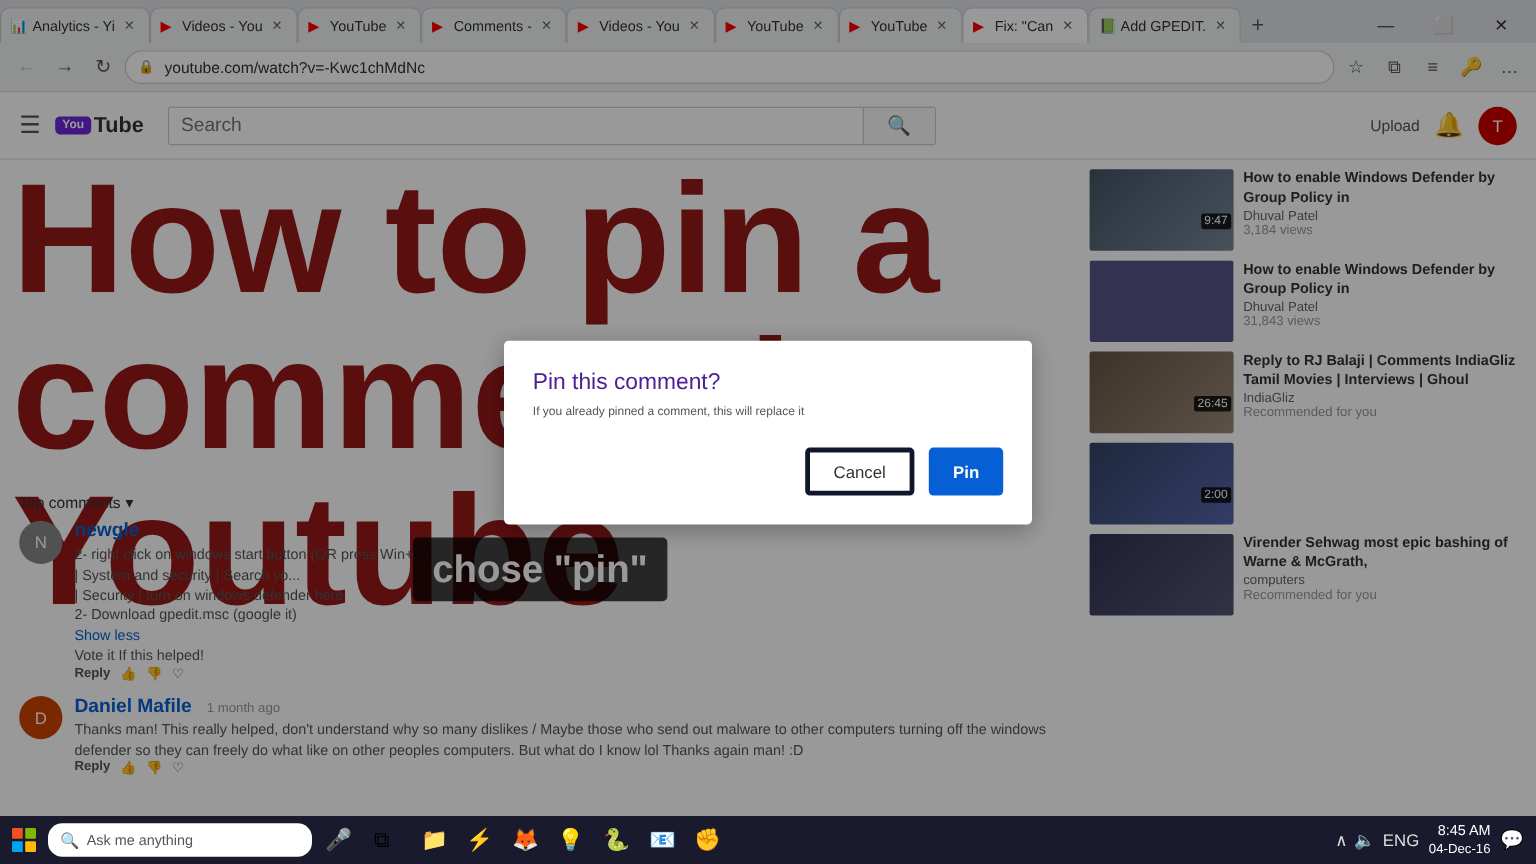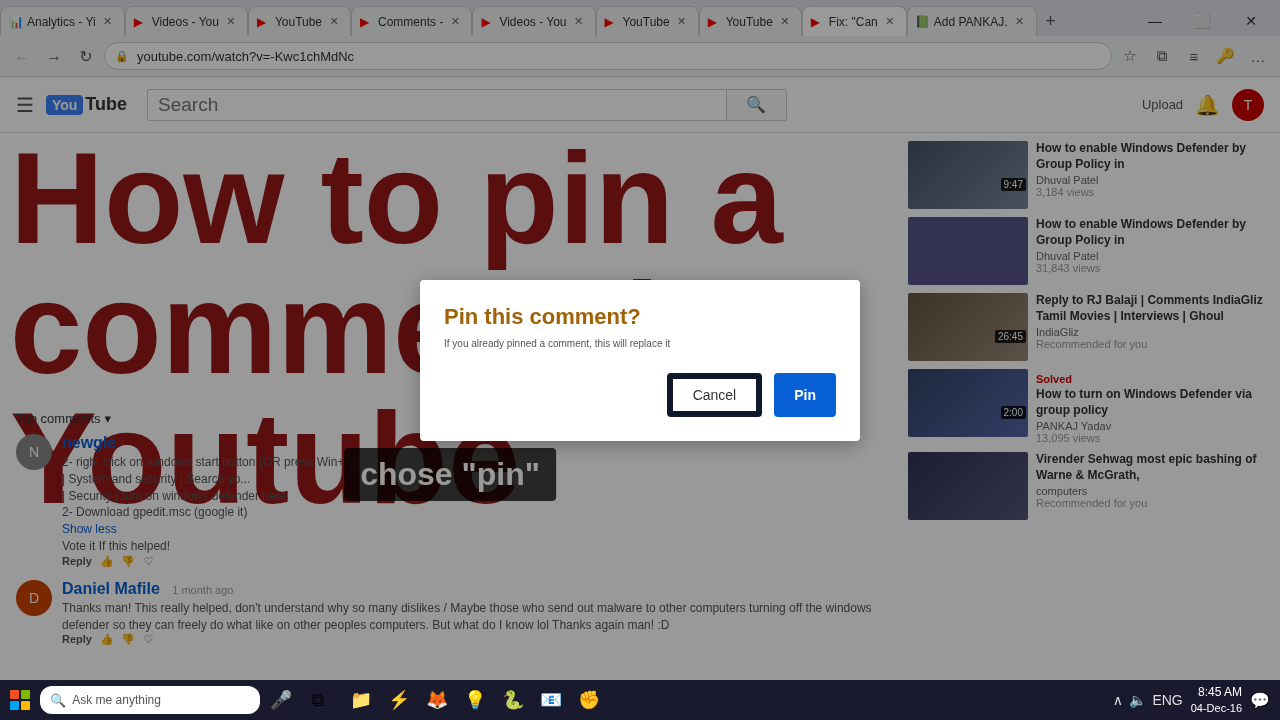--- a/index.html
+++ b/index.html
@@ -172,43 +172,43 @@
       display: flex;
       align-items: center;
       margin-right: 20px;
     }
     .yt-logo-img {
       display: flex;
       align-items: center;
       gap: 2px;
     }
     .yt-logo-red {
-      background: #3b82f6;
+      background: #6d28d9;
       color: white;
-      font-size: 14px;
+      font-size: 10px;
       font-weight: bold;
       padding: 2px 6px;
       border-radius: 4px;
     }
     .yt-search-bar {
       flex: 1;
       max-width: 640px;
       display: flex;
       align-items: center;
       border: 1px solid #ccc;
       border-radius: 2px;
       overflow: hidden;
       height: 32px;
     }
     .yt-search-input {
       flex: 1;
       border: none;
       outline: none;
       padding: 0 10px;
-      font-size: 19px;
+      font-size: 16px;
       color: #333;
       height: 100%;
     }
     .yt-search-btn {
       width: 60px;
       height: 100%;
       background: #f8f8f8;
       border: none;
       border-left: 1px solid #ccc;
       cursor: pointer;
@@ -411,39 +411,39 @@
       justify-content: center;
     }
     .modal-dialog {
       background: #fff;
       border-radius: 4px;
       padding: 24px;
       width: 440px;
       box-shadow: 0 4px 20px rgba(0,0,0,0.3);
     }
     .modal-title {
-      font-size: 22px;
-      font-weight: bold;
-      color: #a16207;
+      font-size: 19px;
+      font-weight: normal;
+      color: #4c1d95;
       margin-bottom: 8px;
     }
     .modal-body {
       font-size: 10px;
       color: #555;
       margin-bottom: 24px;
     }
     .modal-actions {
       display: flex;
       justify-content: flex-end;
       gap: 12px;
     }
     .btn-cancel {
       padding: 8px 20px;
       background: #fff;
-      border: 6px solid #0f172a;
+      border: 4px solid #0f172a;
       border-radius: 4px;
       cursor: pointer;
       font-size: 14px;
       color: #333;
     }
     .btn-pin {
       padding: 8px 20px;
       background: #065fd4;
       border: none;
       border-radius: 4px;
@@ -607,21 +607,21 @@
     </div>
 
     <div class="tab active">
       <span class="tab-favicon" style="color:#ff0000;">▶</span>
       <span class="tab-label">Fix: "Can</span>
       <span class="tab-close">✕</span>
     </div>
 
     <div class="tab">
       <span class="tab-favicon">📗</span>
-      <span class="tab-label">Add PANKAJ.</span>
+      <span class="tab-label">Add GPEDIT.</span>
       <span class="tab-close">✕</span>
     </div>
     <div class="tab-add">+</div>
     <div class="tab-spacer"></div>
     <div class="tab-controls">
       <div class="tab-ctrl-btn">—</div>
       <div class="tab-ctrl-btn">⬜</div>
       <div class="tab-ctrl-btn close">✕</div>
     </div>
   </div>
@@ -752,26 +752,20 @@
           <div class="sidebar-title">Reply to RJ Balaji | Comments IndiaGliz Tamil Movies | Interviews | Ghoul</div>
           <div class="sidebar-channel">IndiaGliz</div>
           <div style="font-size:11px; color:#999;">Recommended for you</div>
         </div>
       </div>
 
       <div class="sidebar-video">
         <div class="sidebar-thumb" style="background: linear-gradient(135deg, #334466, #5566aa); position:relative;">
           <span class="thumb-duration">2:00</span>
         </div>
-        <div class="sidebar-info">
-          <div class="sidebar-badge">Solved</div>
-          <div class="sidebar-title">How to turn on Windows Defender via group policy</div>
-          <div class="sidebar-channel">PANKAJ Yadav</div>
-          <div class="sidebar-meta">13,095 views</div>
-        </div>
       </div>
 
       <div class="sidebar-video">
         <div class="sidebar-thumb" style="background: linear-gradient(135deg, #333355, #555577);"></div>
         <div class="sidebar-info">
           <div class="sidebar-title">Virender Sehwag most epic bashing of Warne &amp; McGrath,</div>
           <div class="sidebar-channel">computers</div>
           <div style="font-size:11px; color:#999;">Recommended for you</div>
         </div>
       </div>

